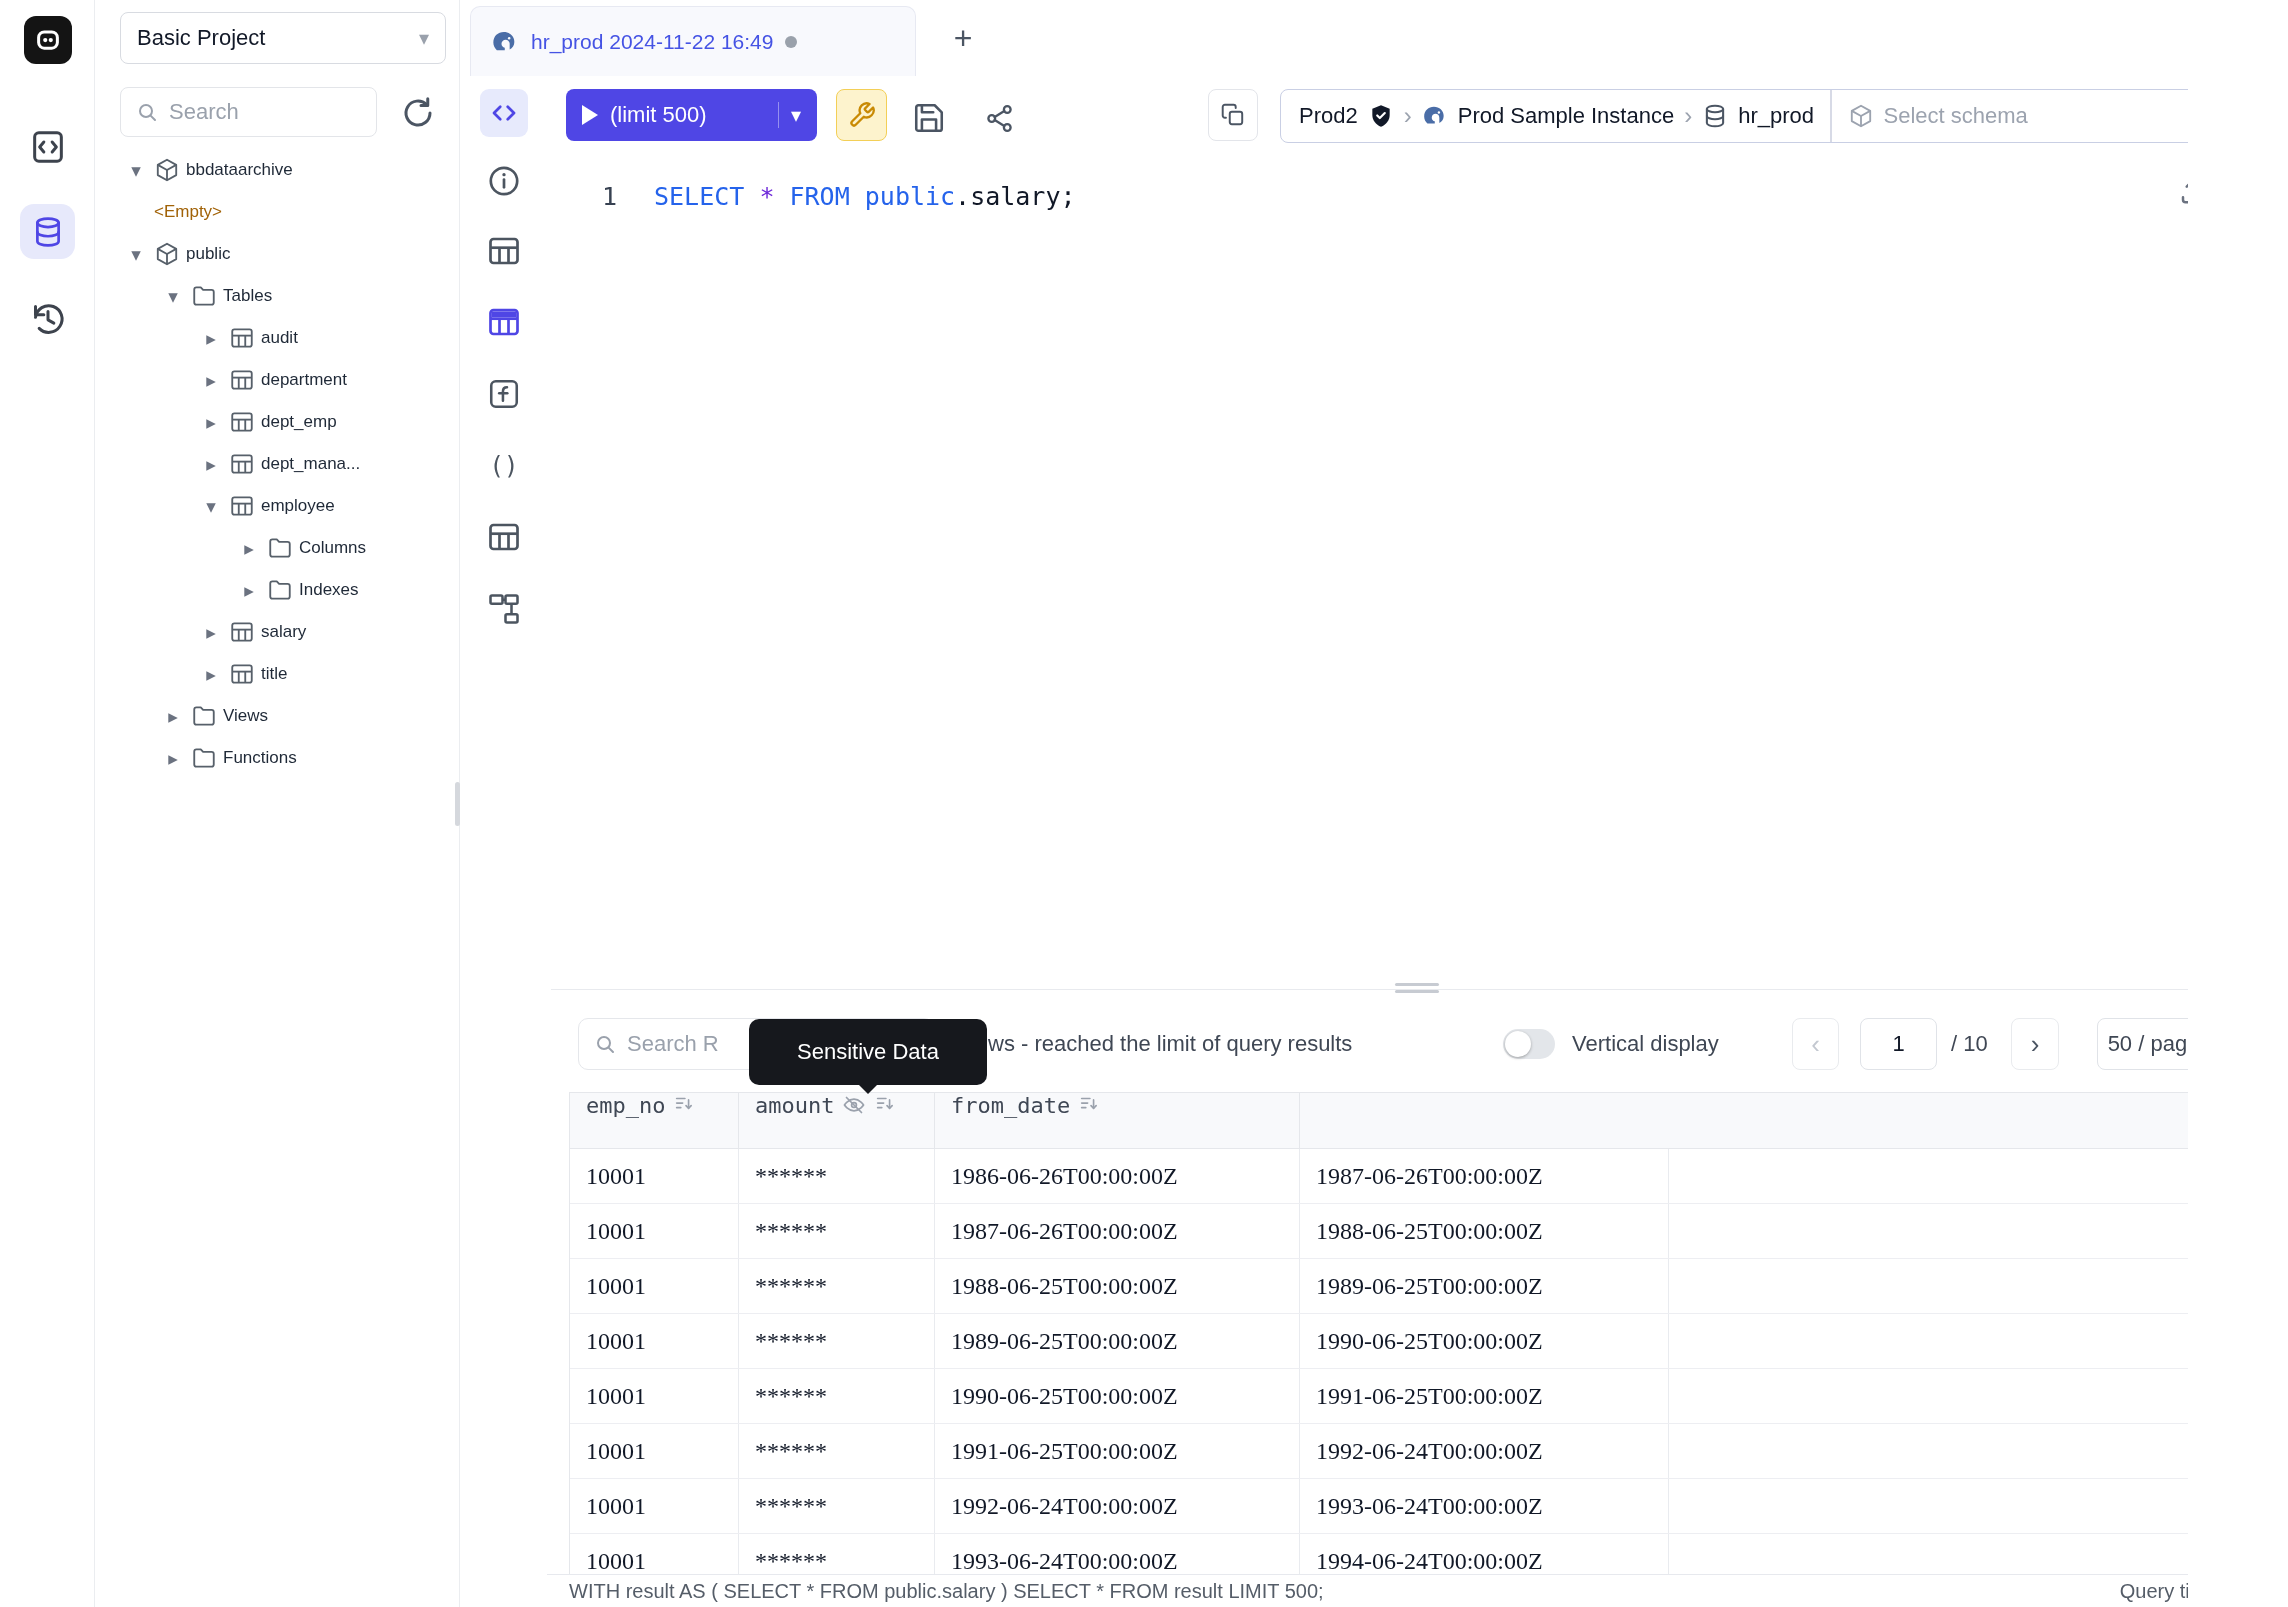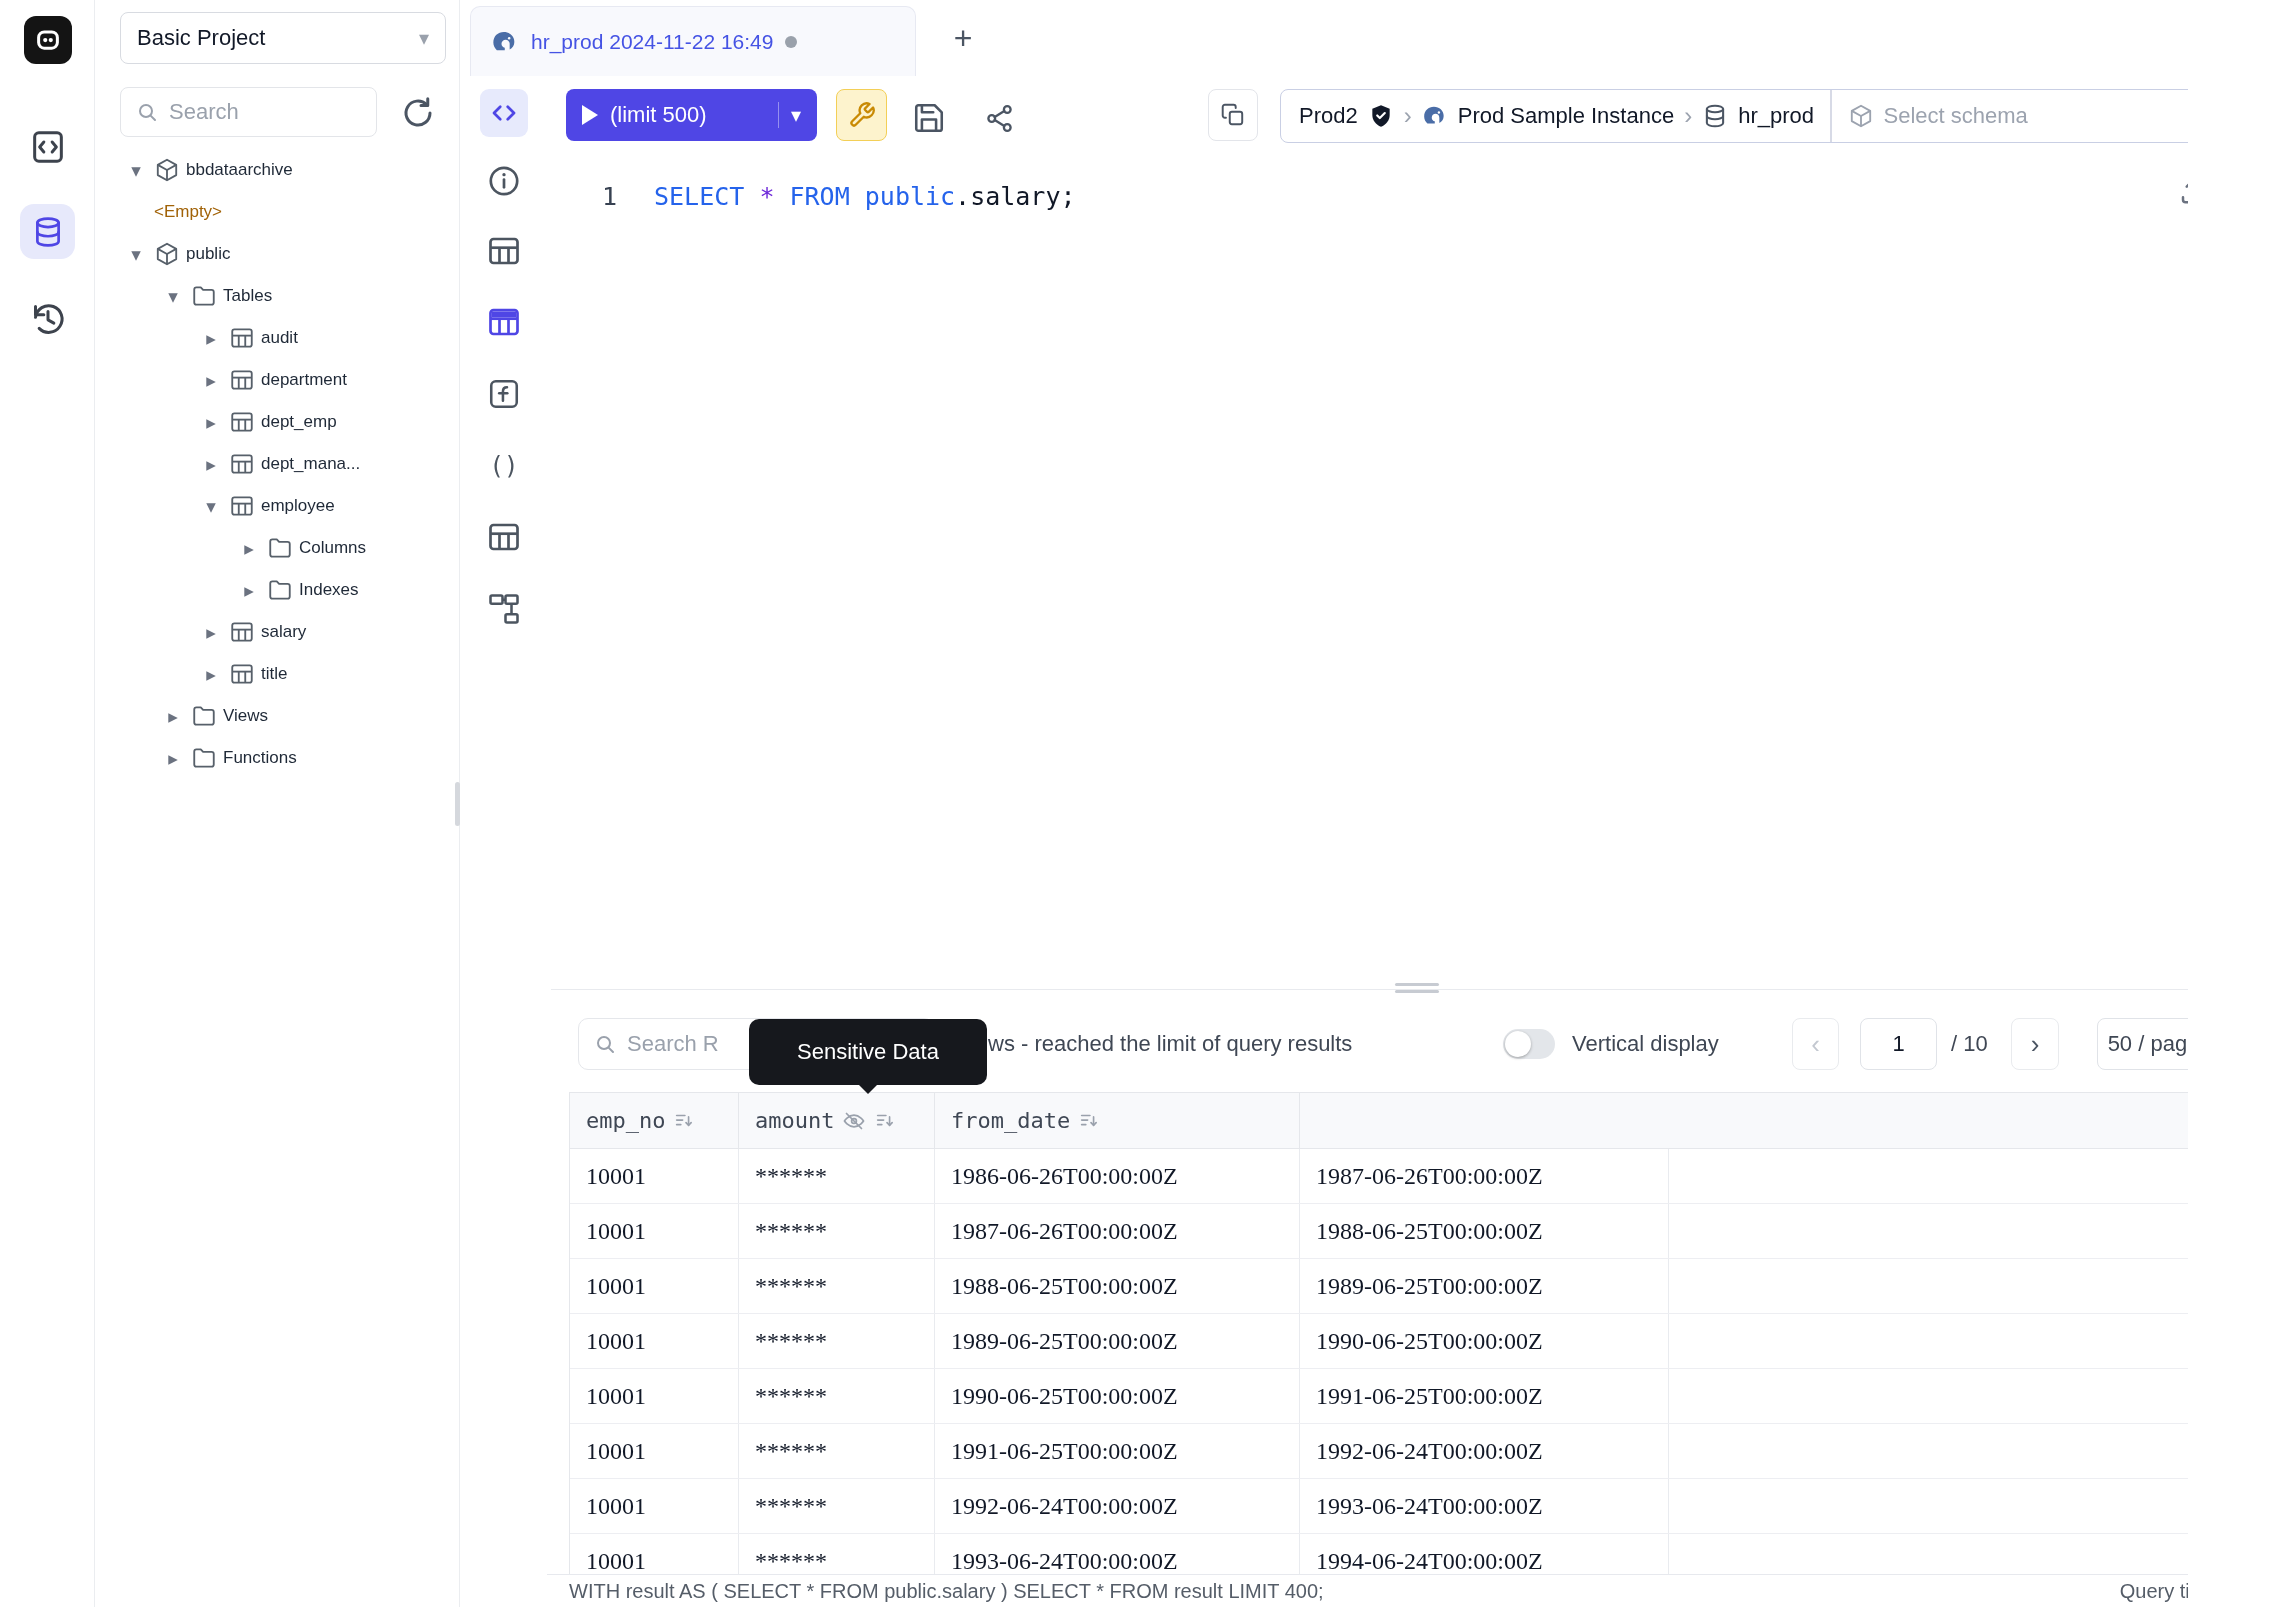--- a/index.html
+++ b/index.html
@@ -97,21 +97,21 @@
   #pg-prev{left:1245px;width:47px;color:#c3c8d0}
   #pg-next{left:1464px;width:48px;color:#4b5563}
   #pg-box{position:absolute;left:1313px;top:20px;width:77px;height:52px;border:1.5px solid #e0e3e8;border-radius:8px;display:flex;align-items:center;justify-content:center;font-size:22px;color:#111827;background:#fff}
   #pg-of{position:absolute;left:1404px;top:20px;height:52px;line-height:52px;font-size:22px;color:#3f4754}
   #pg-size{position:absolute;left:1550px;top:20px;width:113px;height:52px;border:1.5px solid #e0e3e8;border-radius:8px;display:flex;align-items:center;justify-content:center;font-size:22px;color:#3f4754;background:#fff}
   #blue-strip{position:absolute;left:1709px;top:20px;width:33px;height:52px;background:#4f46e5;border-radius:8px 0 0 8px}
 
   
   #grid{position:absolute;left:22px;top:94px;width:1720px;height:482px;overflow:hidden;border-left:1px solid #e5e7eb}
   #ghead{display:flex;height:57px;background:#f8f9fb;border-top:1px solid #e5e7eb;border-bottom:1px solid #e5e7eb}
-  .hcell{display:flex;align-items:center;gap:8px;padding-left:16px;border-right:1px solid #e5e7eb;font-family:"DejaVu Sans Mono",monospace;font-size:22px;color:#3f4754;white-space:nowrap;overflow:hidden}
+  .hcell{display:flex;gap:8px;padding-left:16px;border-right:1px solid #e5e7eb;font-family:"DejaVu Sans Mono",monospace;font-size:22px;color:#3f4754;white-space:nowrap;overflow:hidden}
   .hcell .hicon{width:24px;height:24px;color:#9aa1ac}
   .hcell .hicon.sort{width:22px;height:22px}
   .trow{display:flex;height:55px;border-bottom:1px solid #edeef2}
   .tcell{line-height:54px;padding-left:16px;border-right:1px solid #e9ebef;font-family:Liberation Serif, serif;font-size:24px;color:#111827;white-space:nowrap;overflow:hidden}
   .c0{width:169px}.c1{width:196px}.c2{width:365px}.c3{width:369px}
   .c4{flex:1;border-right:none!important}
   #grid-scroll{position:absolute;left:1697px;top:158px;width:12px;height:381px;background:#d6d9de;border-radius:6px;z-index:5}
 
   
   #statusbar{position:absolute;left:87px;top:1574px;width:1741px;height:34px;border-top:1px solid #e7e9ee;display:flex;align-items:center;justify-content:space-between;padding:0 16px 0 22px;background:#fff}
@@ -653,20 +653,20 @@
               <div class="tcell c2">1993-06-24T00:00:00Z</div>
               <div class="tcell c3">1994-06-24T00:00:00Z</div>
               <div class="tcell c4"></div>
             </div>
           </div>
       </div>
       <div id="grid-scroll"></div>
     </div>
 
     <div id="statusbar">
-      <span class="sql">WITH result AS ( SELECT * FROM public.salary ) SELECT * FROM result LIMIT 400;</span>
+      <span class="sql">WITH result AS ( SELECT * FROM public.salary ) SELECT * FROM result LIMIT 500;</span>
       <span class="time">Query time: 4 ms</span>
     </div>
   </div>
 
   <div id="avatar">DE</div>
 </div>
 
 
 </body></html>

